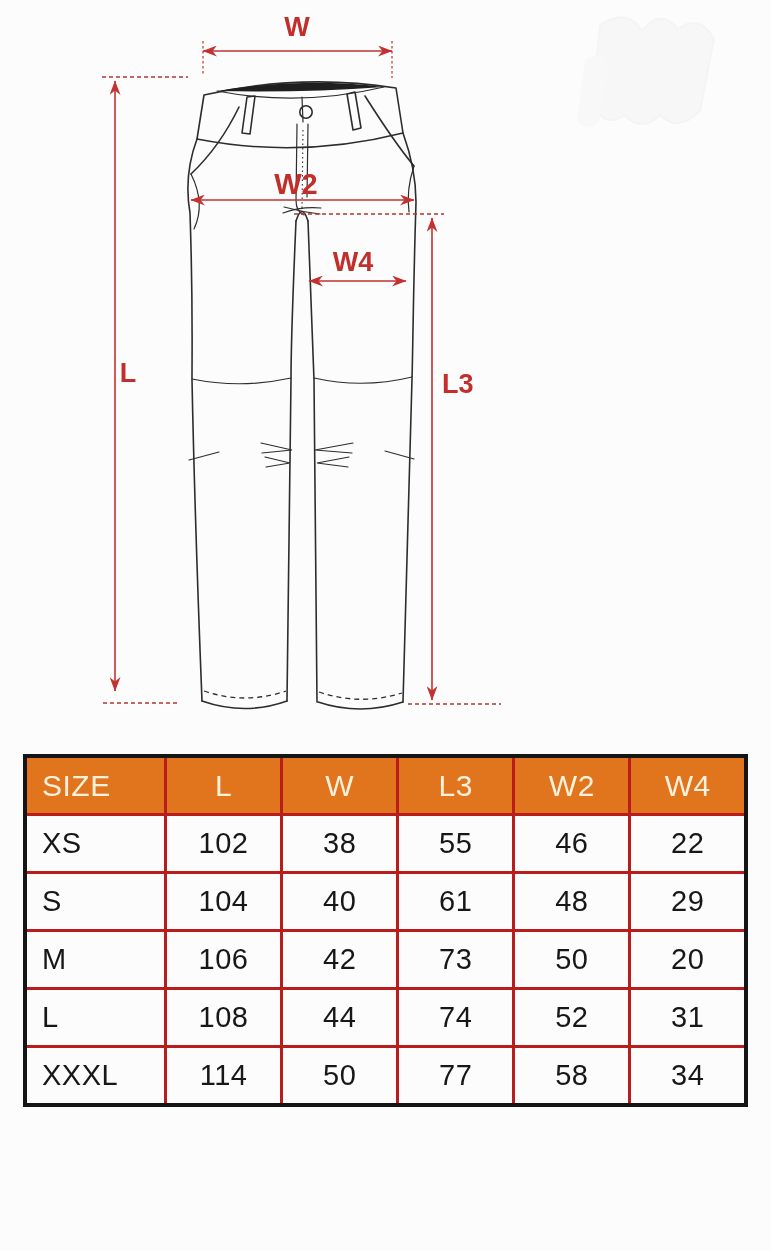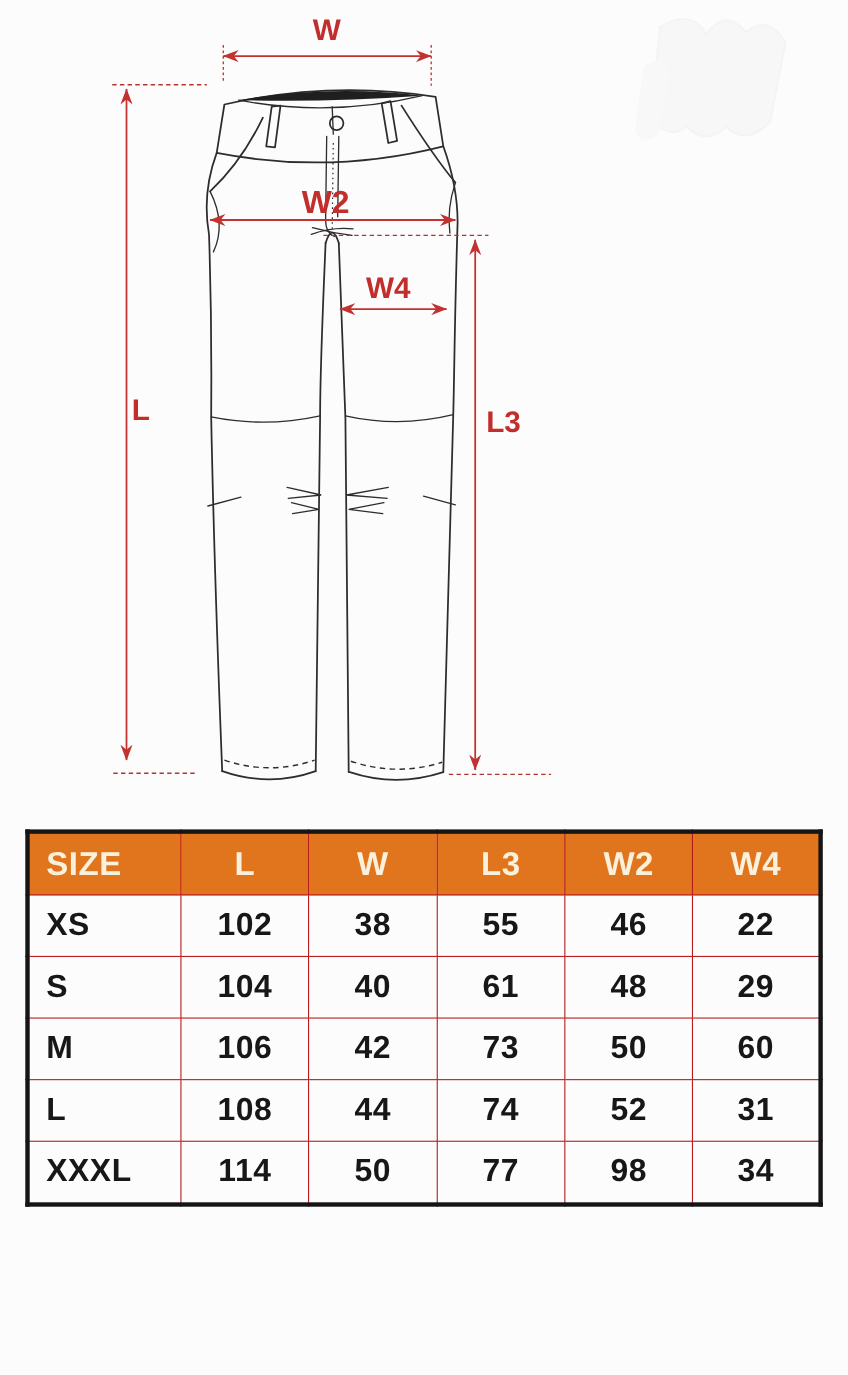--- a/index.html
+++ b/index.html
@@ -21,25 +21,25 @@
   .stitch    { stroke:#2d2d2d; stroke-width:1.3; fill:none; stroke-dasharray:5 4; }
   .dotline   { stroke:#2d2d2d; stroke-width:1.1; fill:none; stroke-dasharray:1.5 3; }
 
   table.size-table {
     border-collapse:collapse;
     table-layout:fixed;
     margin:2px 0 0 23px;
     width:725px;
   }
   table.size-table th, table.size-table td {
-    border:1px solid #b91c1c;
+    border:3px solid #b91c1c;
     height:55px;
     padding:0;
     font-size:29px;
-    font-weight:700;
+    font-weight:400;
     color:#171717;
     text-align:center;
     vertical-align:middle;
     letter-spacing:0.5px;
   }
   table.size-table { border:4px solid #151515; }
   table.size-table th {
     background:#E0751E;
     color:#FAF1DC;
     font-size:30px;
@@ -164,32 +164,32 @@
       <td>61</td>
       <td>48</td>
       <td>29</td>
     </tr>
     <tr>
       <td class="col-size">M</td>
       <td>106</td>
       <td>42</td>
       <td>73</td>
       <td>50</td>
-      <td>60</td>
+      <td>20</td>
     </tr>
     <tr>
       <td class="col-size">L</td>
       <td>108</td>
       <td>44</td>
       <td>74</td>
       <td>52</td>
       <td>31</td>
     </tr>
     <tr>
       <td class="col-size">XXXL</td>
       <td>114</td>
       <td>50</td>
       <td>77</td>
-      <td>98</td>
+      <td>58</td>
       <td>34</td>
     </tr>
   </tbody>
 </table>
 
 </body></html>

